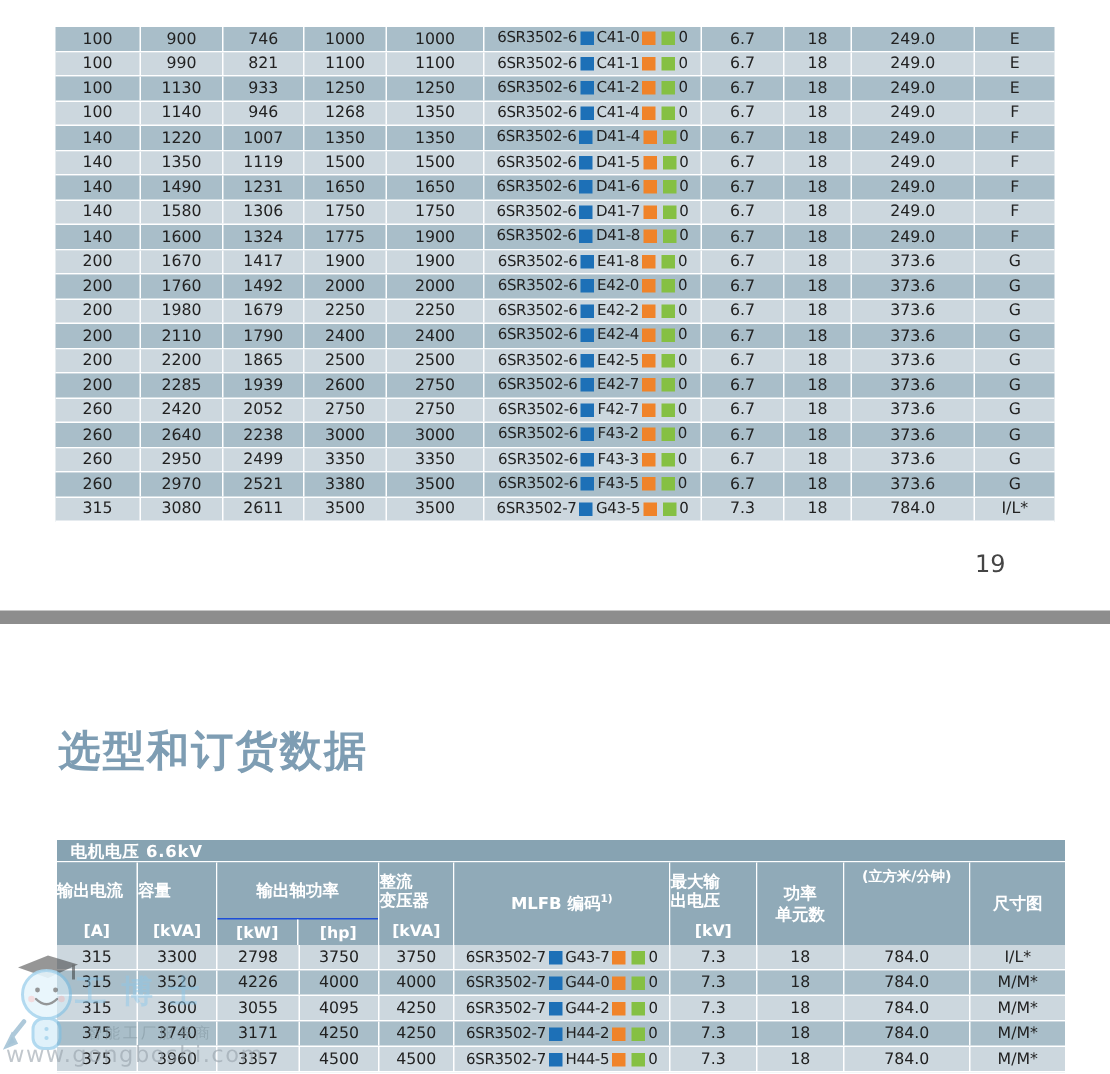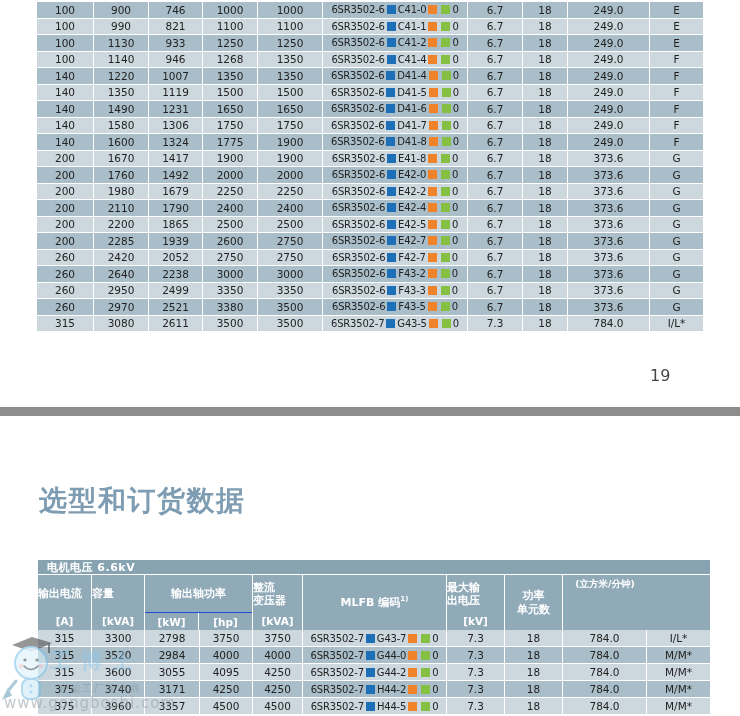--- a/index.html
+++ b/index.html
@@ -78,21 +78,21 @@
     color:rgba(130,150,160,0.9);letter-spacing:2px;white-space:nowrap;}
   .wm-url{position:absolute;left:4px;top:61px;font-size:15px;
     color:rgba(150,160,170,0.95);letter-spacing:1px;white-space:nowrap;}
   .wm-mascot{position:absolute;left:2px;top:0px;}
 </style>
 </head>
 <body>
 
 <div id="page">
 
-  <div class="dtable tbl-top" style="left:37px;top:2px;width:666px;" id="top-table-body">
+  <div class="dtable tbl-top" style="left:37px;top:18px;width:666px;" id="top-table-body">
       <div class="trow dark">
         <div class="tcell c1">100</div>
         <div class="tcell c2">900</div>
         <div class="tcell c3">746</div>
         <div class="tcell c4">1000</div>
         <div class="tcell c5">1000</div>
         <div class="tcell c6 mlfb">
           <span>6SR3502-6</span>
           <span class="sq blue"></span>
           <span>C41-0</span>
@@ -516,20 +516,25 @@
         <div class="hunit">[kV]</div>
       </div>
       <div class="hcell c8">
         <div class="hcenter">
           <span>功率</span>
           <span>单元数</span>
         </div>
       </div>
       <div class="hcell c9">
         <div class="hunit-small">(立方米/分钟)</div>
+      </div>
+      <div class="hcell c10">
+        <div class="hcenter">
+            <span>尺寸图</span>
+          </div>
       </div>
     </div>
     <div id="bottom-table-body">
         <div class="trow light">
           <div class="tcell c1">315</div>
           <div class="tcell c2">3300</div>
           <div class="tcell c3">2798</div>
           <div class="tcell c4">3750</div>
           <div class="tcell c5">3750</div>
           <div class="tcell c6 mlfb">
@@ -541,21 +546,21 @@
             <span>0</span>
           </div>
           <div class="tcell c7">7.3</div>
           <div class="tcell c8">18</div>
           <div class="tcell c9">784.0</div>
           <div class="tcell c10">I/L*</div>
         </div>
         <div class="trow dark">
           <div class="tcell c1">315</div>
           <div class="tcell c2">3520</div>
-          <div class="tcell c3">2984</div>
+          <div class="tcell c3">4226</div>
           <div class="tcell c4">4000</div>
           <div class="tcell c5">4000</div>
           <div class="tcell c6 mlfb">
             <span>6SR3502-7</span>
             <span class="sq blue"></span>
             <span>G44-0</span>
             <span class="sq orange"></span>
             <span class="sq green"></span>
             <span>0</span>
           </div>

